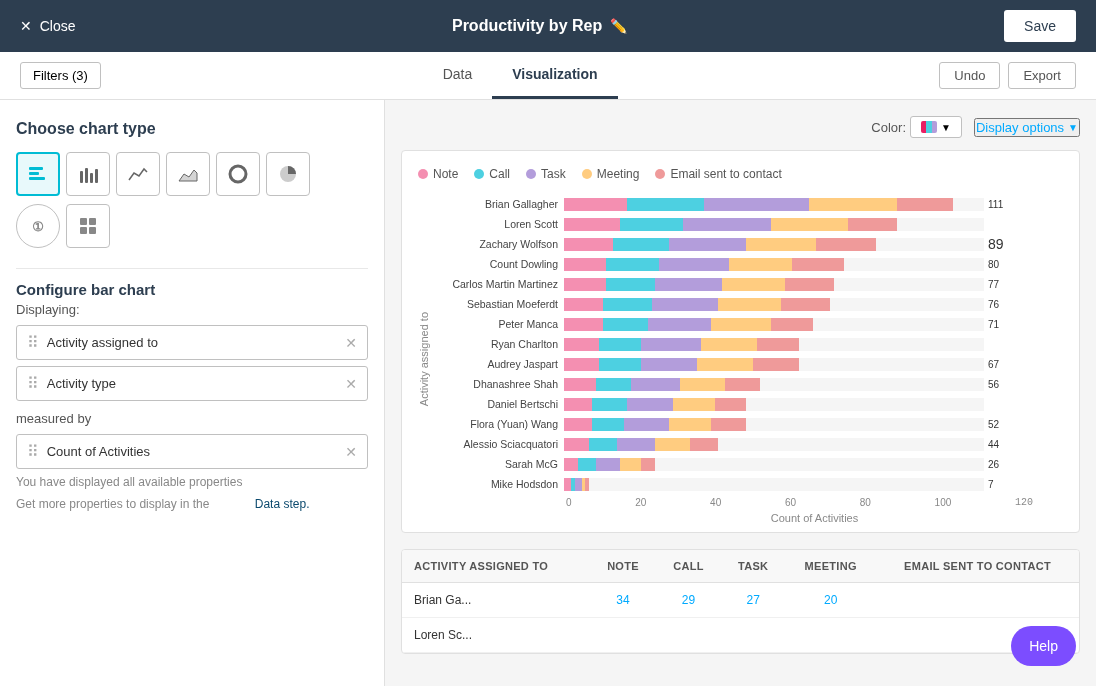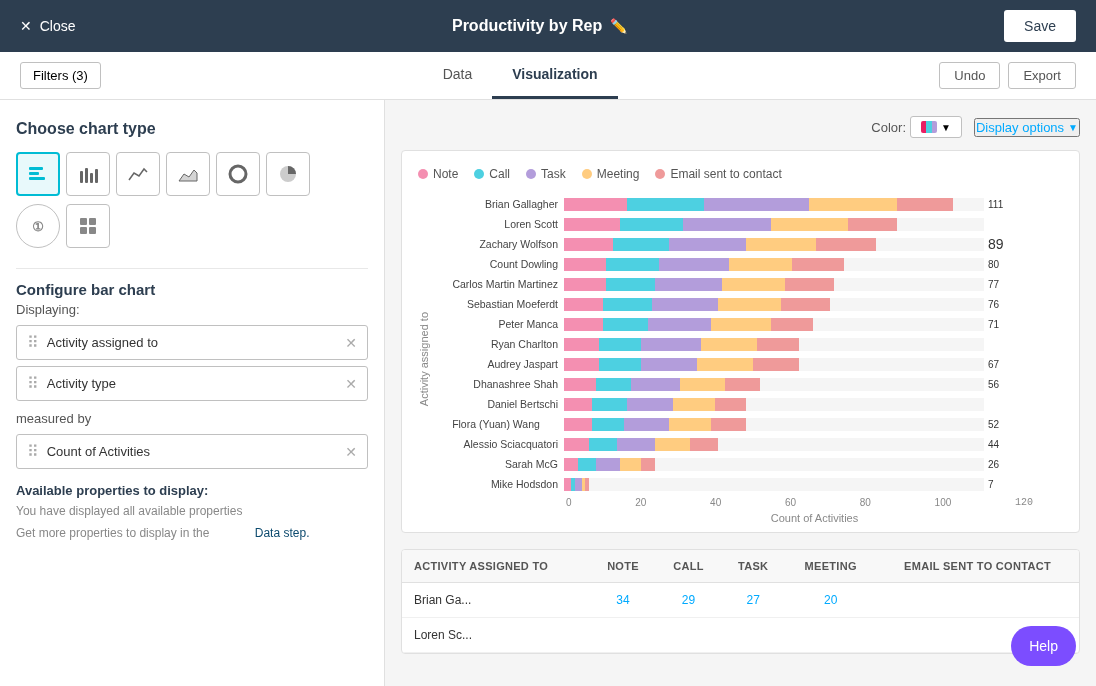--- a/index.html
+++ b/index.html
@@ -258,21 +258,20 @@
     <div class="measured-label">measured by</div>
 
     <div class="display-tag">
       <div class="display-tag-left">
         <span class="drag-icon">⠿</span>
         <span>Count of Activities</span>
       </div>
       <button class="remove-btn">✕</button>
     </div>
 
-    <div class="avail-title">Available properties to display:</div>
     <div class="avail-info">You have displayed all available properties</div>
     <div class="avail-info">
       <span>Get more properties to display in the</span>
       <a href="#" class="data-step-link">Data step.</a>
     </div>
   </div>
 
   <div class="content">
 
     <div class="chart-header">
@@ -432,21 +431,21 @@
                 <div style="width: 130px; text-align: right; padding-right: 6px; font-size: 10.5px; color: rgb(68, 68, 68); white-space: nowrap; overflow: hidden;">Daniel Bertschi</div>
                 <div style="display: flex; height: 13px; background: rgb(245, 245, 245); flex: 1 1 0%; max-width: 420px;">
                   <div style="width: 28px; height: 100%; background: rgb(244, 143, 177);"></div>
                   <div style="width: 35px; height: 100%; background: rgb(77, 208, 225);"></div>
                   <div style="width: 45.5px; height: 100%; background: rgb(179, 157, 219);"></div>
                   <div style="width: 42px; height: 100%; background: rgb(255, 204, 128);"></div>
                   <div style="width: 31.5px; height: 100%; background: rgb(239, 154, 154);"></div>
                 </div>
               </div>
               <div style="display: flex; align-items: center; margin-bottom: 2px; height: 18px;">
-                <div style="width: 130px; text-align: center; padding-right: 6px; font-size: 10.5px; color: rgb(68, 68, 68); white-space: nowrap; overflow: hidden;">Flora (Yuan) Wang</div>
+                <div style="width: 130px; text-align: right; padding-right: 6px; font-size: 10.5px; color: rgb(68, 68, 68); white-space: nowrap; overflow: hidden;">Flora (Yuan) Wang</div>
                 <div style="display: flex; height: 13px; background: rgb(245, 245, 245); flex: 1 1 0%; max-width: 420px;">
                   <div style="width: 28px; height: 100%; background: rgb(244, 143, 177);"></div>
                   <div style="width: 31.5px; height: 100%; background: rgb(77, 208, 225);"></div>
                   <div style="width: 45.5px; height: 100%; background: rgb(179, 157, 219);"></div>
                   <div style="width: 42px; height: 100%; background: rgb(255, 204, 128);"></div>
                   <div style="width: 35px; height: 100%; background: rgb(239, 154, 154);"></div>
                 </div>
                 <div style="font-size: 10px; color: rgb(51, 51, 51); margin-left: 4px;">52</div>
               </div>
               <div style="display: flex; align-items: center; margin-bottom: 2px; height: 18px;">

